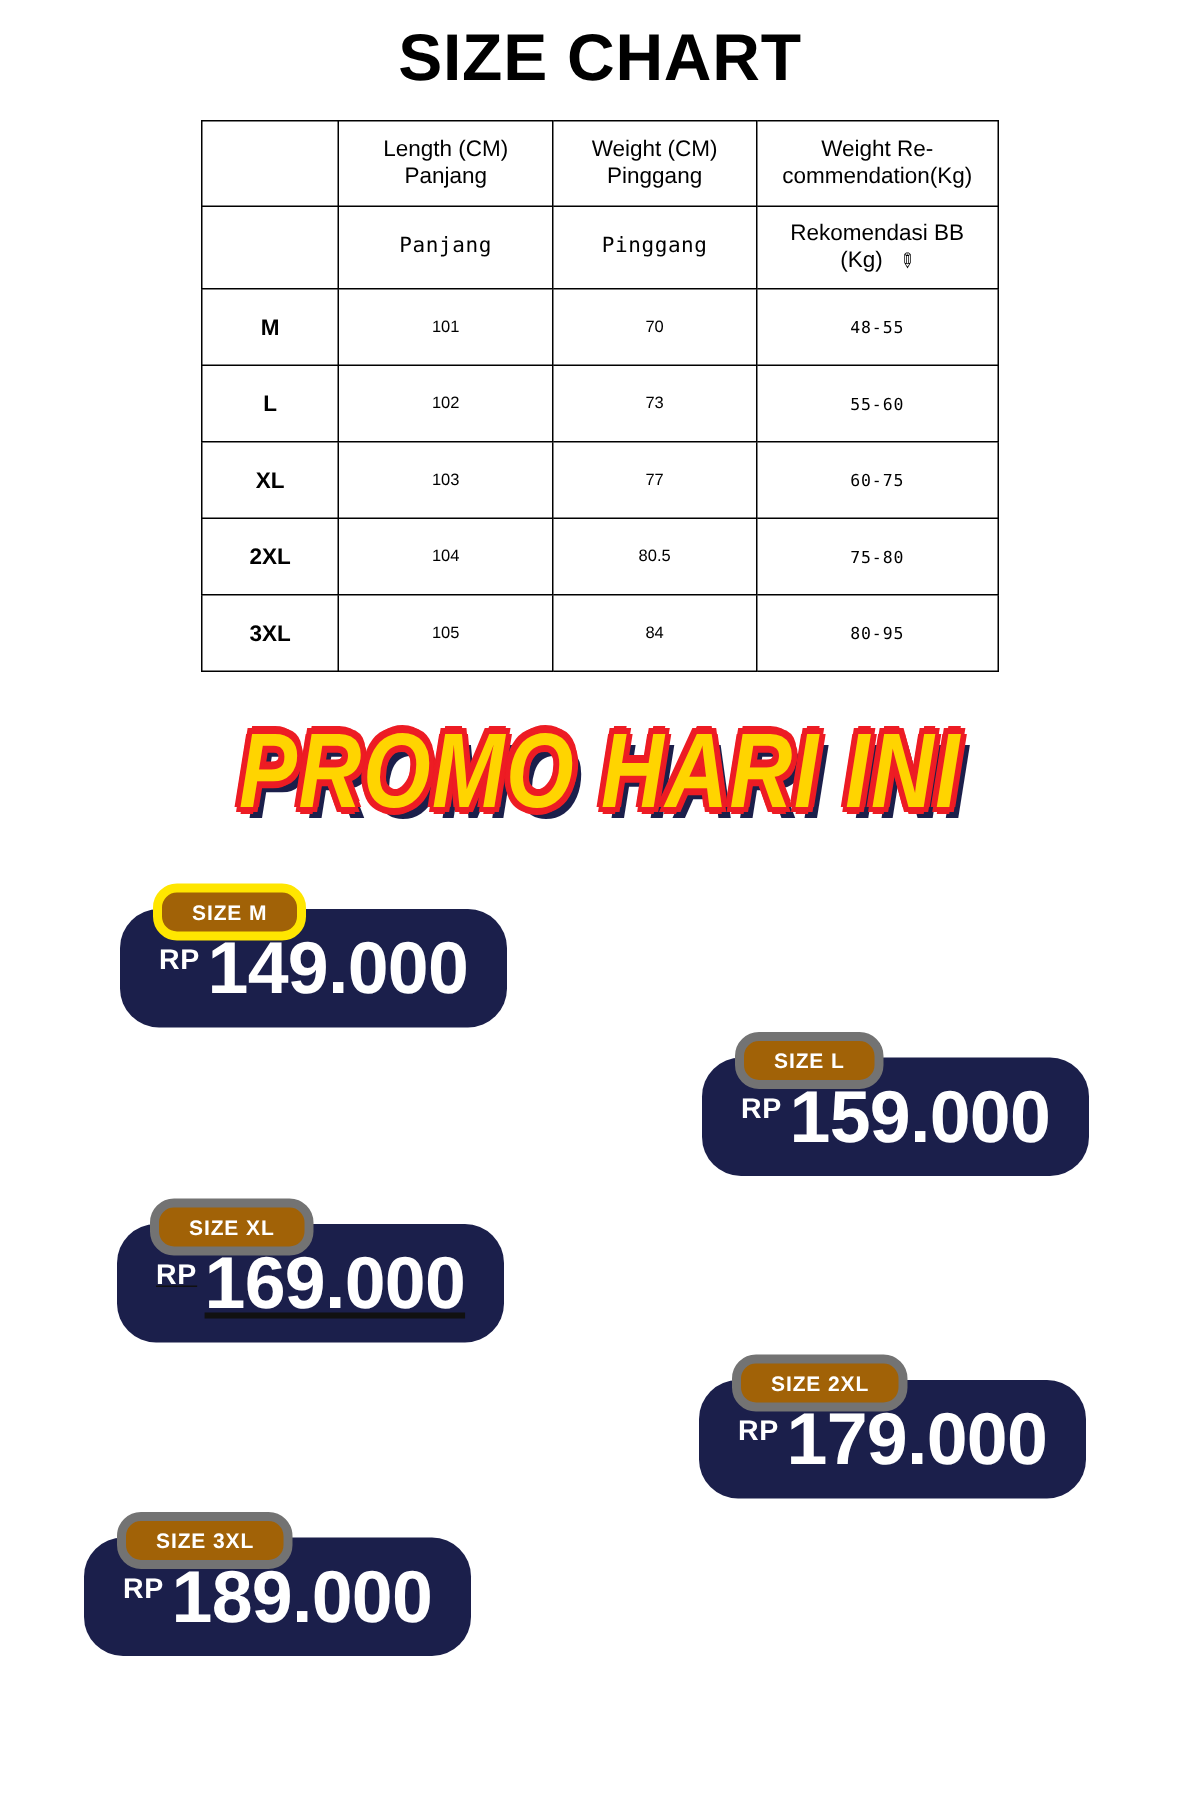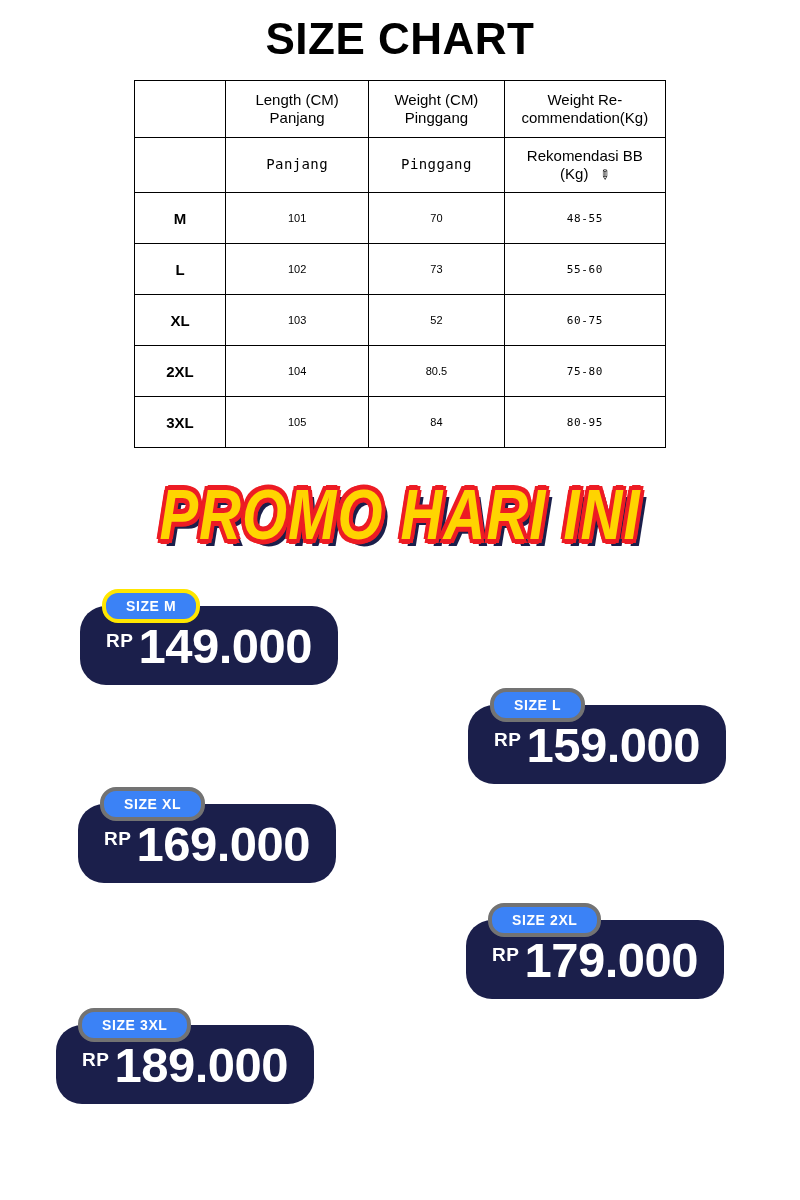--- a/index.html
+++ b/index.html
@@ -148,23 +148,23 @@
   .amount {
     font-size: 49px;
     font-weight: bold;
     letter-spacing: -0.5px;
     line-height: 1;
   }
   .size-tag {
     position: absolute;
     top: -17px;
     left: 22px;
-    background: #3b82f6;
+    background: #a16207;
     color: #ffffff;
-    border: 4px solid #737373;
+    border: 6px solid #737373;
     border-radius: 16px;
     font-size: 14px;
     font-weight: bold;
     padding: 5px 20px;
     letter-spacing: 0.6px;
     white-space: nowrap;
     z-index: 3;
   }
   .size-tag.yellow { border-color: #FFE600; }
 </style>
@@ -212,21 +212,21 @@
     </tr>
     <tr class="body-row">
       <td class="size-cell">L</td>
       <td>102</td>
       <td>73</td>
       <td class="mono-cell">55-60</td>
     </tr>
     <tr class="body-row">
       <td class="size-cell">XL</td>
       <td>103</td>
-      <td>52</td>
+      <td>77</td>
       <td class="mono-cell">60-75</td>
     </tr>
     <tr class="body-row">
       <td class="size-cell">2XL</td>
       <td>104</td>
       <td>80.5</td>
       <td class="mono-cell">75-80</td>
     </tr>
     <tr class="body-row">
       <td class="size-cell">3XL</td>
@@ -253,21 +253,21 @@
   </div>
 
   <div class="price-card" style="left:468px; top:111px;">
     <div class="size-tag">SIZE L</div>
     <div class="card-body">
       <span class="rp">RP</span>
       <span class="amount">159.000</span>
     </div>
   </div>
 
-  <div class="price-card" style="left:78px; top:210px;">
+  <div class="price-card" style="left:78px; top:222px;text-decoration:underline;">
     <div class="size-tag">SIZE XL</div>
     <div class="card-body">
       <span class="rp">RP</span>
       <span class="amount">169.000</span>
     </div>
   </div>
 
   <div class="price-card" style="left:466px; top:326px;">
     <div class="size-tag">SIZE 2XL</div>
     <div class="card-body">

